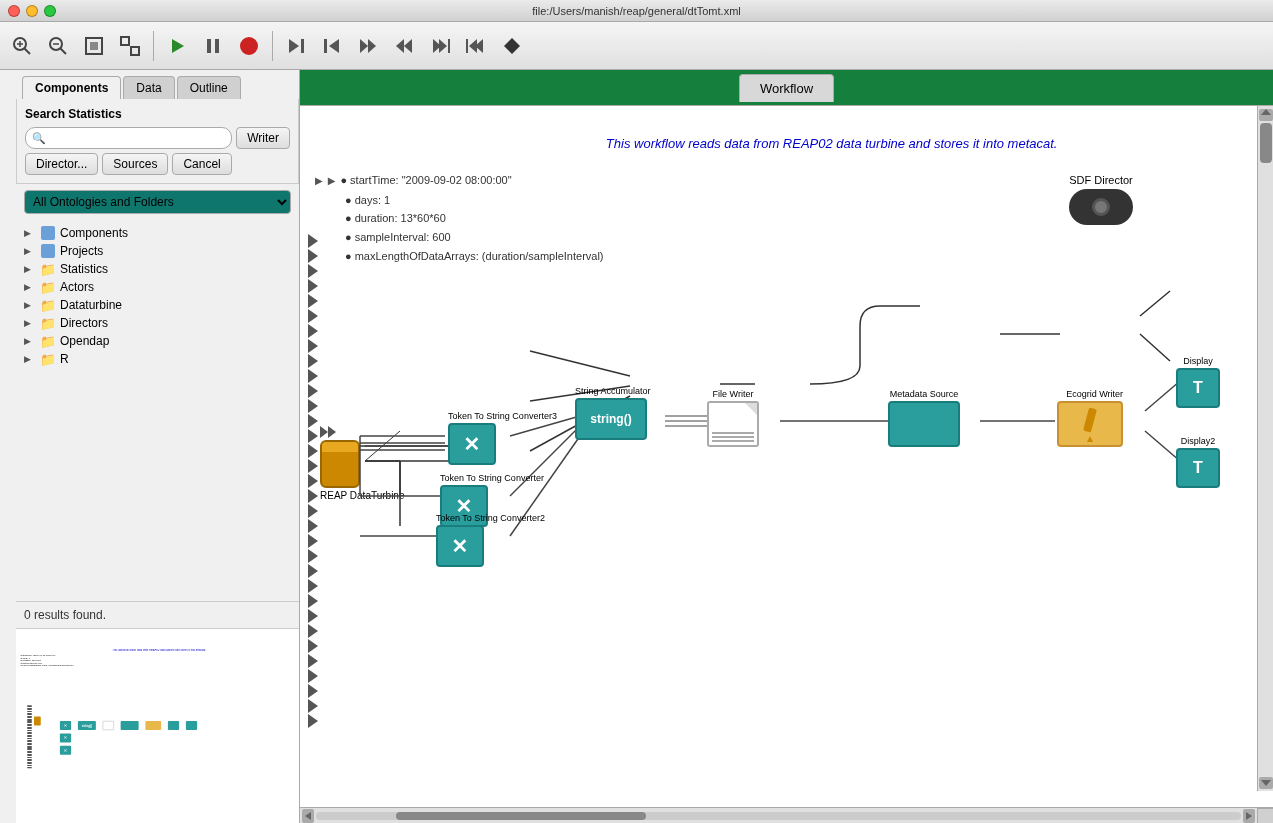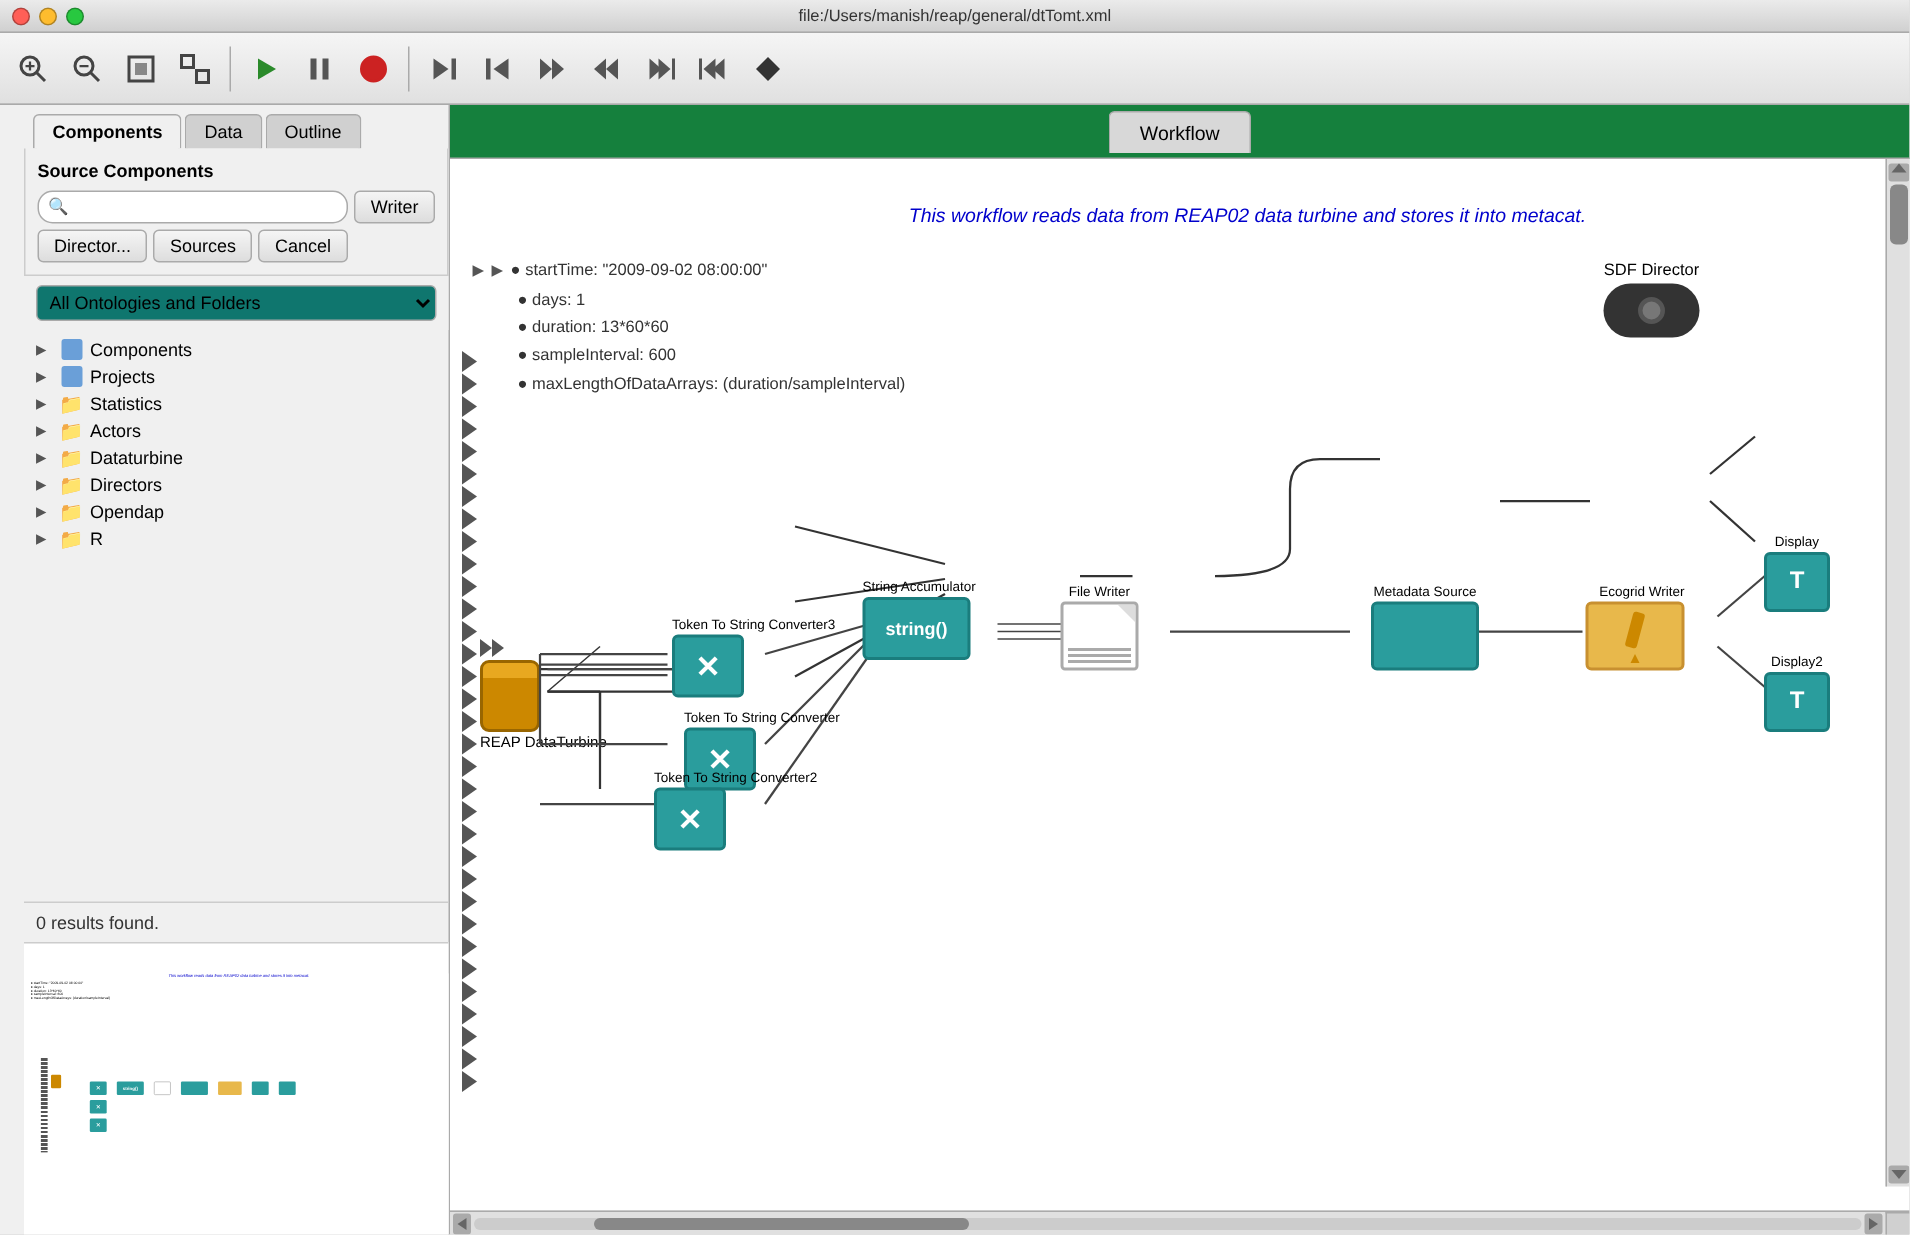--- a/index.html
+++ b/index.html
@@ -177,21 +177,21 @@
 
   <div class="left-panel">
 
     <div class="tabs">
       <div class="tab active">Components</div>
       <div class="tab">Data</div>
       <div class="tab">Outline</div>
     </div>
 
     <div class="search-area" style="background:#f0f0f0; border:1px solid #ccc; border-top:none;">
-      <div class="search-label">Source Components</div>
+      <div class="search-label">Search Statistics</div>
       <div class="search-row" style="margin-top:4px;">
         <div class="search-icon-wrap">
           <span class="search-icon-inside">🔍</span>
           <input type="text" class="search-input" style="width: 100%;">
         </div>
         <button class="btn">Writer</button>
       </div>
       <div class="btn-row" style="margin-top:4px;">
         <button class="btn">Director...</button>
         <button class="btn">Sources</button>
@@ -435,21 +435,21 @@
 
         <line x1="845" y1="305" x2="880" y2="275" stroke="#444" stroke-width="1.5"></line>
         <line x1="845" y1="325" x2="880" y2="355" stroke="#444" stroke-width="1.5"></line>
       </svg>
 
       <div style="position:absolute; left:148px; top:305px; text-align:center;">
         <div style="font-size:9px; white-space:nowrap; margin-bottom:2px;">Token To String Converter3</div>
         <div style="width:48px; height:42px; background:#2a9d9d; border:2px solid #1a7d7d; border-radius:4px; display:flex; align-items:center; justify-content:center; color:white; font-size:20px; font-weight:bold;">✕</div>
       </div>
 
-      <div style="position:absolute; left:156px; top:367px; text-align:center;">
+      <div style="position:absolute; left:140px; top:367px; text-align:center;">
         <div style="font-size:9px; white-space:nowrap; margin-bottom:2px;">Token To String Converter</div>
         <div style="width:48px; height:42px; background:#2a9d9d; border:2px solid #1a7d7d; border-radius:4px; display:flex; align-items:center; justify-content:center; color:white; font-size:20px; font-weight:bold;">✕</div>
       </div>
 
       <div style="position:absolute; left:136px; top:407px; text-align:center;">
         <div style="font-size:9px; white-space:nowrap; margin-bottom:2px;">Token To String Converter2</div>
         <div style="width:48px; height:42px; background:#2a9d9d; border:2px solid #1a7d7d; border-radius:4px; display:flex; align-items:center; justify-content:center; color:white; font-size:20px; font-weight:bold;">✕</div>
       </div>
 
       <div style="position:absolute; left:275px; top:280px; text-align:center;">
@@ -464,21 +464,21 @@
           <div style="position:absolute; bottom:0; left:0; right:0; top:0; display:flex; flex-direction:column; justify-content:flex-end; padding:3px;">
             <div style="height:2px; background:#aaa; margin-bottom:2px;"></div>
             <div style="height:2px; background:#aaa; margin-bottom:2px;"></div>
             <div style="height:2px; background:#aaa;"></div>
           </div>
 
           <div style="position:absolute; top:0; right:0; width:12px; height:12px; background:#ddd; clip-path: polygon(0 0, 100% 100%, 100% 0);"></div>
         </div>
       </div>
 
-      <div style="position:absolute; left:614px; top:283px; text-align:center;">
+      <div style="position:absolute; left:588px; top:283px; text-align:center;">
         <div style="font-size:9px; white-space:nowrap; margin-bottom:2px;">Metadata Source</div>
         <div style="width:72px; height:46px; background:#2a9d9d; border:2px solid #1a7d7d; border-radius:4px;"></div>
       </div>
 
       <div style="position:absolute; left:757px; top:283px; text-align:right;">
         <div style="font-size:9px; white-space:nowrap; margin-bottom:2px;">Ecogrid Writer</div>
         <div style="width:66px; height:46px; background:#e8b84b; border:2px solid #c89030; border-radius:4px; display:flex; align-items:center; justify-content:center;">
 
           <svg width="28" height="36" viewBox="0 0 28 36">
             <rect x="10" y="2" width="8" height="24" rx="2" fill="#cc8800" transform="rotate(15,14,14)"></rect>

